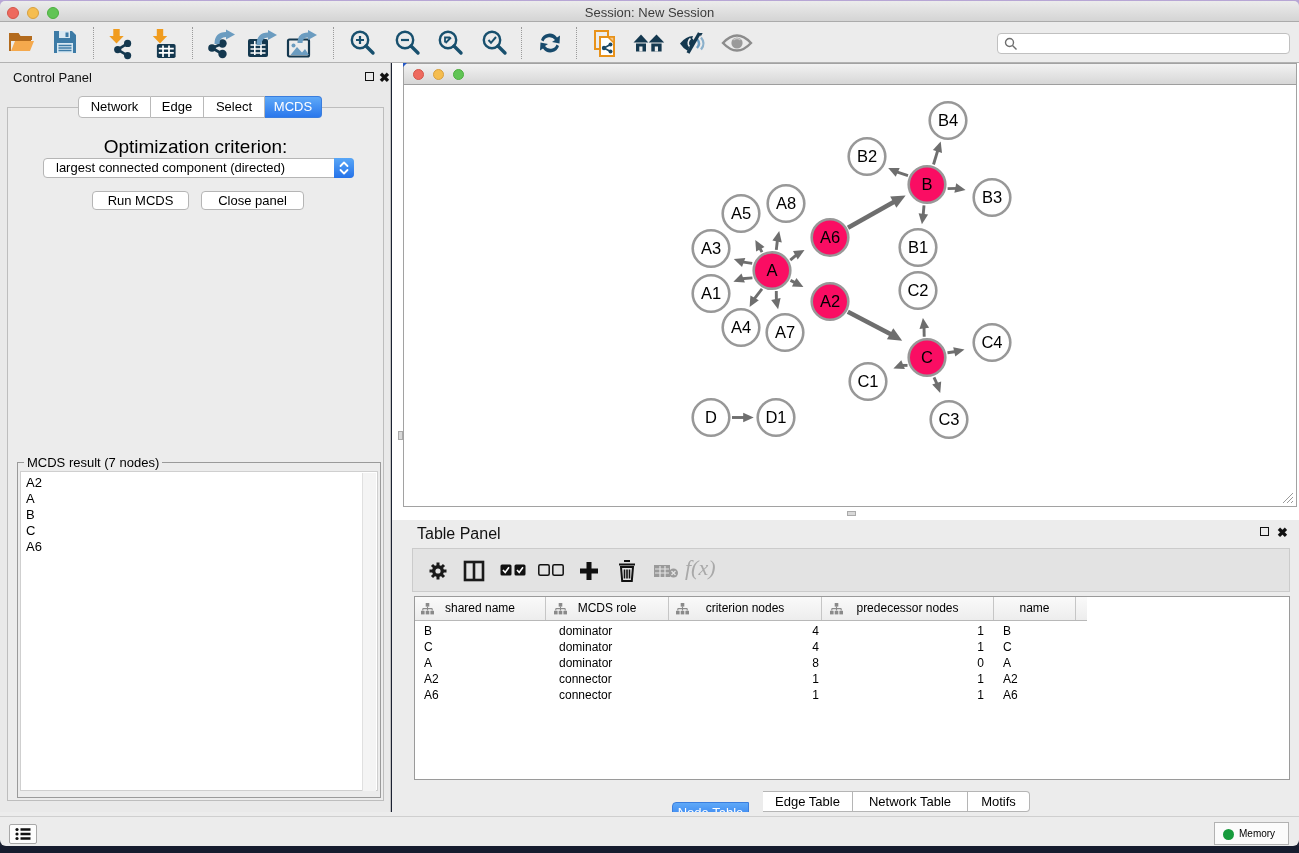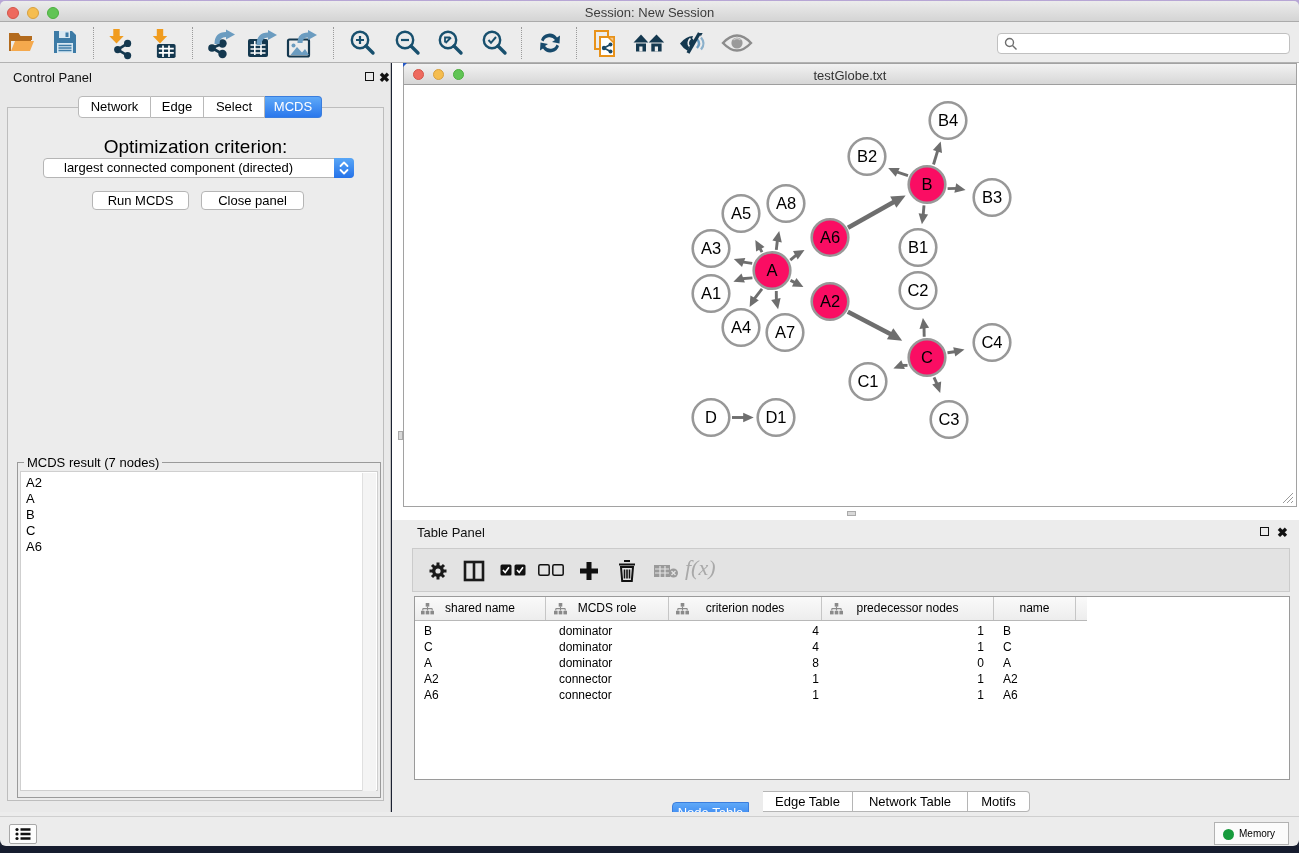--- a/index.html
+++ b/index.html
@@ -22,21 +22,21 @@
     border-right:1px solid #c0c0c0;}
   #cp-title{position:absolute;left:13px;top:7px;font-size:13px;color:#111;}
   .winbtn-sq{position:absolute;width:9px;height:9px;border:1.6px solid #111;}
   .winbtn-x{position:absolute;font-size:13px;font-weight:bold;color:#111;line-height:13px;}
   #cp-content{position:absolute;left:7px;top:44px;width:377px;height:694px;
     background:#ececec;border:1px solid #bdbdbd;}
   .tab{position:absolute;top:33px;height:22px;background:#fff;border:1px solid #b9b9b9;
     font-size:13px;color:#000;text-align:center;line-height:20px;}
   #opt-label{position:absolute;left:0;top:73px;width:391px;text-align:center;font-size:19px;color:#000;}
   #dropdown{position:absolute;left:43px;top:95px;width:311px;height:20px;background:#fff;
-    border:1px solid #b5b5b5;border-radius:4px;font-size:13px;color:#000;line-height:18px;padding-left:20px;}
+    border:1px solid #b5b5b5;border-radius:4px;font-size:13px;color:#000;line-height:18px;padding-left:12px;}
   #dd-step{position:absolute;right:-1px;top:-1px;width:20px;height:20px;border-radius:0 4px 4px 0;
     background:linear-gradient(#59a7f7,#2572e9);}
   .btn{position:absolute;top:128px;height:19px;background:#fff;border:1px solid #b5b5b5;
     border-radius:4px;font-size:13px;color:#000;text-align:center;line-height:17px;}
   #fieldset{position:absolute;left:17px;top:399px;width:364px;height:336px;border:1px solid #9a9a9a;}
   #fs-legend{position:absolute;left:6px;top:-8px;background:#ececec;font-size:13px;padding:0 3px;color:#000;}
   #fs-list{position:absolute;left:2px;top:8px;width:358px;height:320px;background:#fff;
     border:1px solid #cfcfcf;font-size:13px;color:#000;}
   #fs-scroll{position:absolute;right:1px;top:1px;width:14px;height:318px;background:#f4f4f4;
     border-left:1px solid #e0e0e0;}
@@ -221,21 +221,20 @@
       <div id="fs-scroll"></div>
     </div>
   </div>
 </div>
 <div id="desktop"></div>
 <div id="netwin">
   <div id="net-titlebar">
     <div class="tl2" style="left:9px;background:#ee6a5f;border:0.5px solid #d45549;"></div>
     <div class="tl2" style="left:29px;background:#f5bd4f;border:0.5px solid #d8a03e;"></div>
     <div class="tl2" style="left:49px;background:#61c455;border:0.5px solid #4caf3f;"></div>
-    <div id="net-title">testGlobe.txt</div>
   </div>
   <svg style="position:absolute;right:2px;bottom:2px" width="12" height="12" viewBox="0 0 12 12">
     <path d="M11 1 L1 11 M11 5 L5 11 M11 9 L9 11" stroke="#9a9a9a" stroke-width="1"></path>
   </svg>
 </div>
 <div id="bluecorner"></div>
 <div style="position:absolute;left:398px;top:431px;width:5px;height:9px;background:#d8d8d8;border:1px solid #aaa;"></div>
 <div style="position:absolute;left:847px;top:511px;width:9px;height:5px;background:#d8d8d8;border:1px solid #aaa;"></div>
 
 <svg width="893" height="421" viewBox="0 0 893 421" style="position:absolute;left:404px;top:85.5px">
@@ -315,21 +314,21 @@
 <text x="381.0" y="252.0" font-family="Liberation Sans, sans-serif" font-size="16.5" fill="#000" text-anchor="middle">A7</text>
 <text x="588.0" y="262.0" font-family="Liberation Sans, sans-serif" font-size="16.5" fill="#000" text-anchor="middle">C4</text>
 <text x="523.0" y="277.0" font-family="Liberation Sans, sans-serif" font-size="16.5" fill="#000" text-anchor="middle">C</text>
 <text x="464.0" y="301.0" font-family="Liberation Sans, sans-serif" font-size="16.5" fill="#000" text-anchor="middle">C1</text>
 <text x="545.0" y="339.0" font-family="Liberation Sans, sans-serif" font-size="16.5" fill="#000" text-anchor="middle">C3</text>
 <text x="307.0" y="337.0" font-family="Liberation Sans, sans-serif" font-size="16.5" fill="#000" text-anchor="middle">D</text>
 <text x="372.0" y="337.0" font-family="Liberation Sans, sans-serif" font-size="16.5" fill="#000" text-anchor="middle">D1</text>
 </svg>
 <style>
   #tpanel{position:absolute;left:392px;top:520px;width:907px;height:292px;background:#ececec;}
-  #tp-title{position:absolute;left:25px;top:5px;font-size:13px;color:#111;}
+  #tp-title{position:absolute;left:25px;top:5px;font-size:16px;color:#111;}
   #tp-toolbar{position:absolute;left:20px;top:28px;width:878px;height:44px;background:#e3e3e3;
     border:1px solid #cbcbcb;border-radius:0;}
   #tp-table{position:absolute;left:22px;top:76px;width:876px;height:184px;background:#fff;
     border:1px solid #9a9a9a;}
   #tp-thead{position:absolute;left:0;top:0;width:672px;height:24px;
     background:linear-gradient(#fafafa,#ededed);border-bottom:1px solid #b8b8b8;}
   .th{position:absolute;top:0;height:23px;border-right:1px solid #c6c6c6;font-size:12px;
       color:#000;text-align:center;line-height:23px;}
   .orgico{position:absolute;top:6px;}
   .td{position:absolute;font-size:12px;color:#000;height:16px;line-height:16px;}

